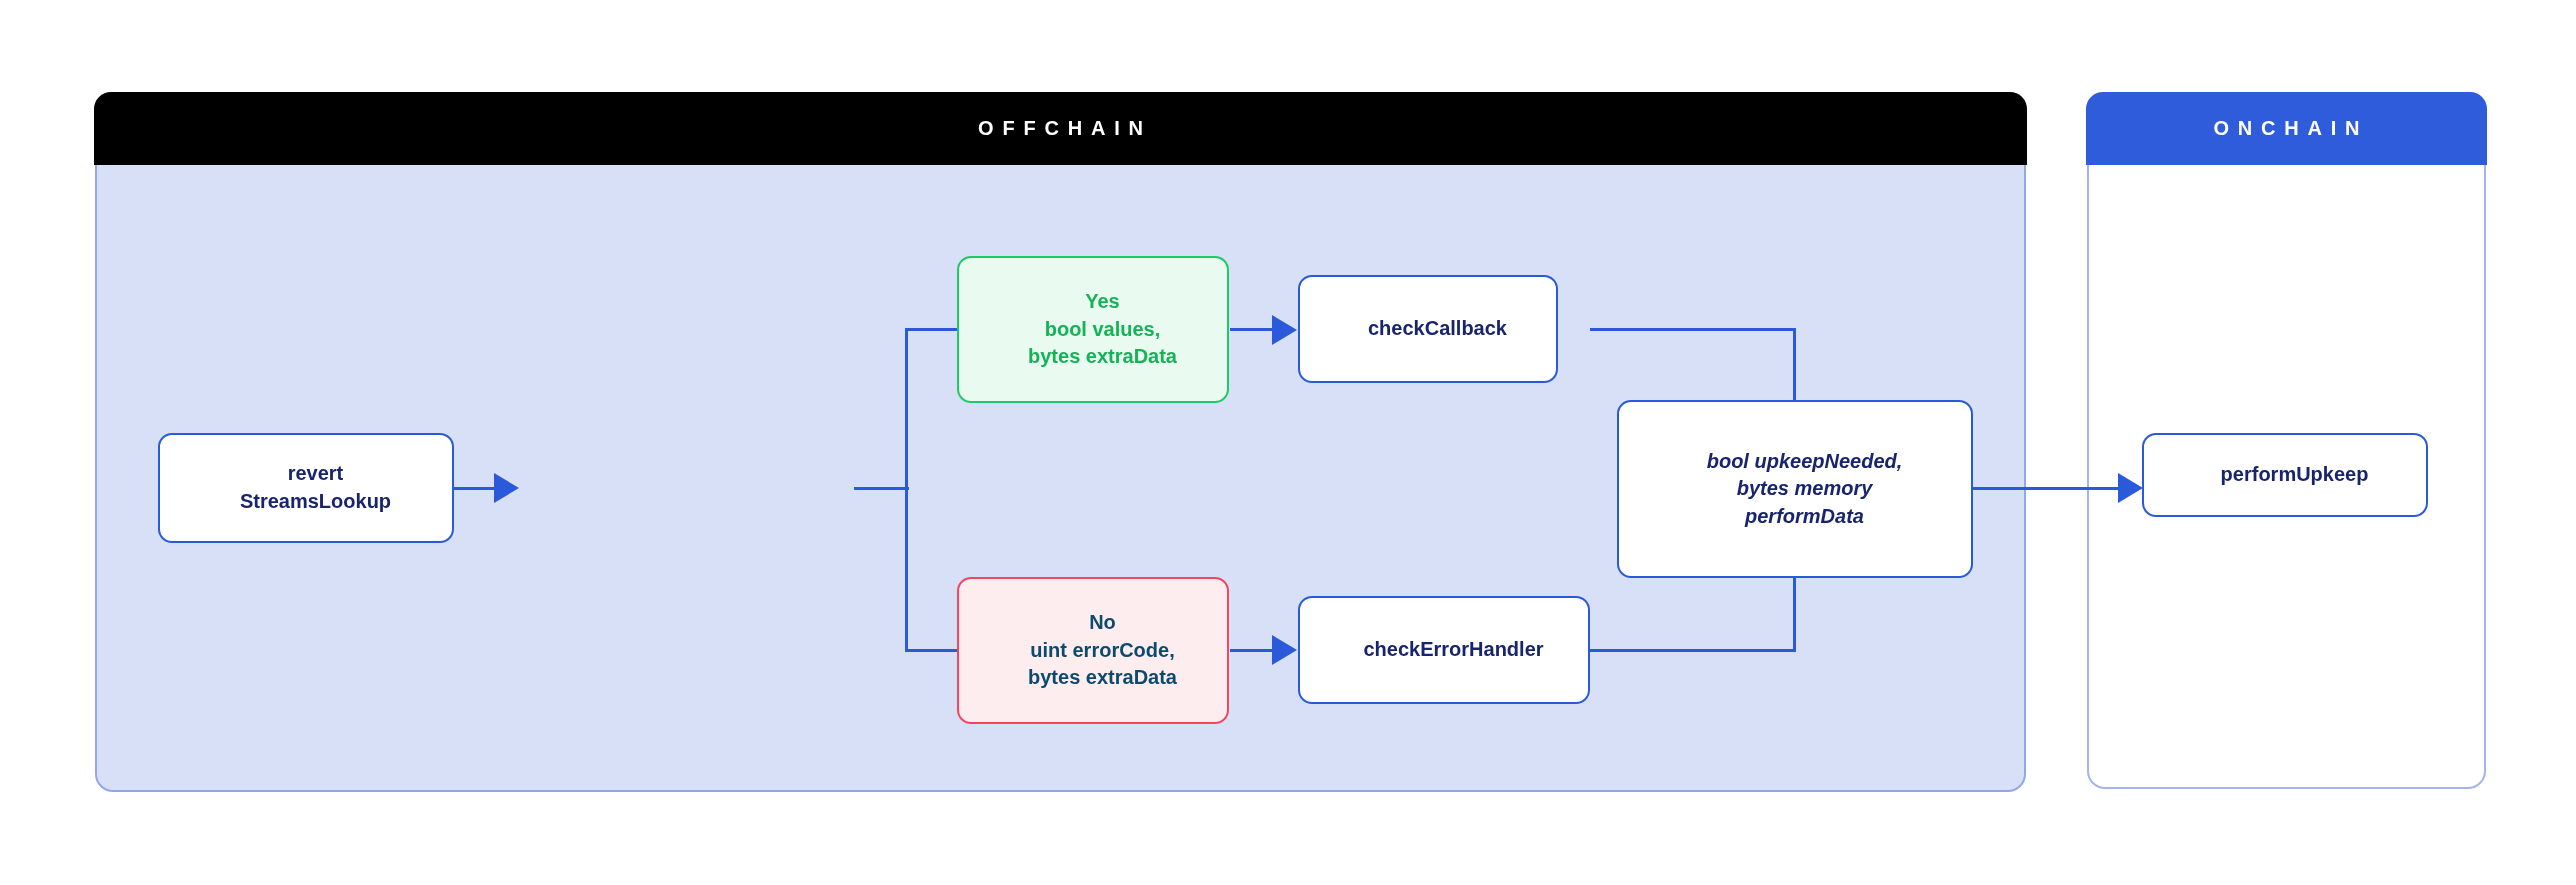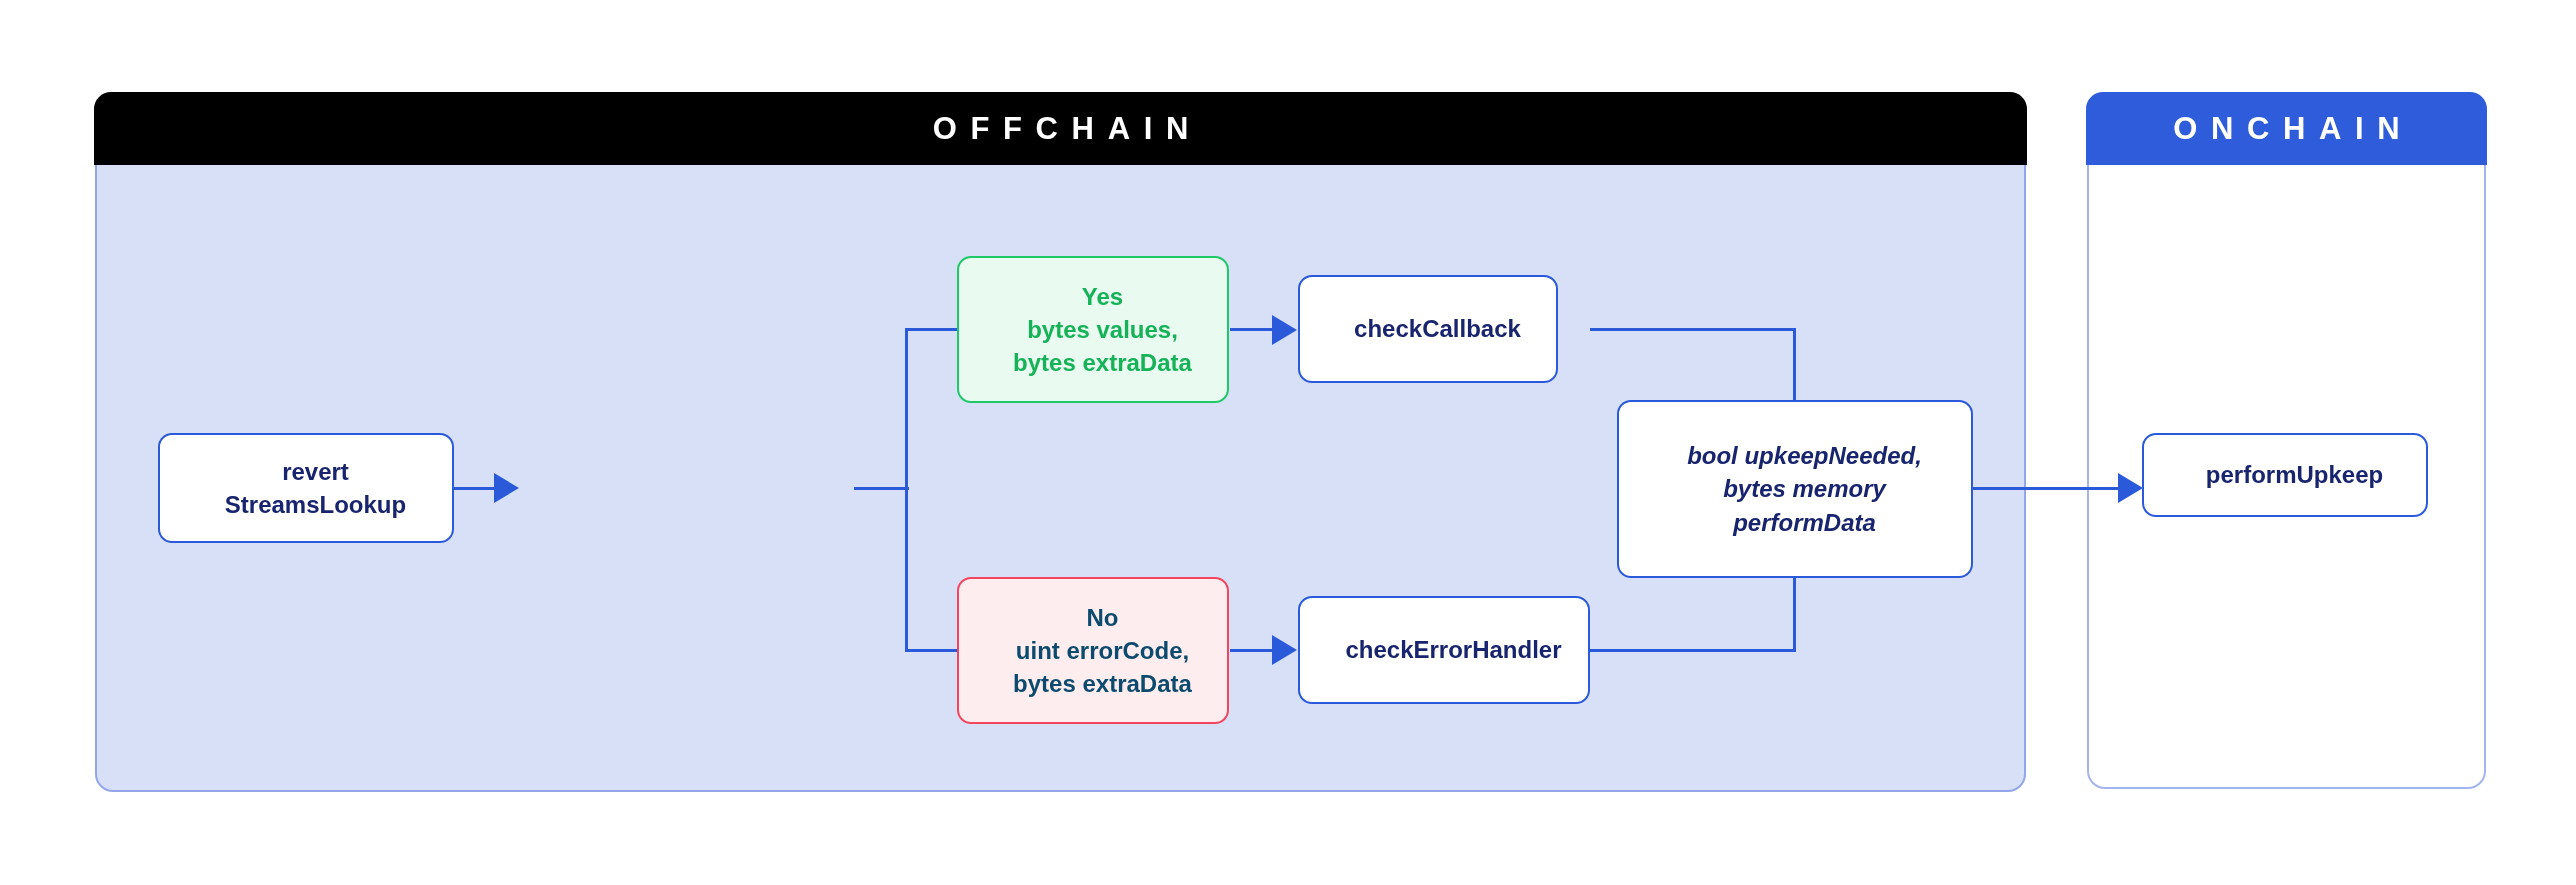--- a/index.html
+++ b/index.html
@@ -18,32 +18,32 @@
   .panel-onchain{
     left:2087px; top:93px; width:399px; height:696px;
     background:#FFFFFF; border:2.7px solid #A5B4EE;
   }
   .panel-header{
     position:absolute; left:-2.7px; top:-2.7px; right:-2.7px; height:73px;
     border-radius:17px 17px 0 0;
     display:flex; align-items:center; justify-content:center;
   }
   .panel-header span{
-    color:#FFFFFF; font-size:31px; font-weight:bold;
+    color:#FFFFFF; font-size:20px; font-weight:bold;
     letter-spacing:0.44em; text-indent:0.44em;
   }
   .panel-offchain .panel-header{ background:#000000; }
   .panel-onchain  .panel-header{ background:#2E5CDB; }
 
   
   .node{
     position:absolute; box-sizing:border-box; z-index:10;
     background:#FFFFFF; border:2.7px solid #2A5ADA; border-radius:14px;
     display:flex; flex-direction:column; align-items:center; justify-content:center;
-    text-align:center; color:#18246D; font-weight:bold; font-size:24px; line-height:1.38;padding-left:19px;
+    text-align:center; color:#18246D; font-weight:bold; font-size:20px; line-height:1.38;padding-left:19px;
   }
   .node span{ display:block; }
   .node-pill{ border-radius:106px; }
   .node-yes{ background:#E9FAF1; border-color:#1EC967; color:#15B257; }
   .node-no { background:#FDEDEF; border-color:#F4455F; color:#0c4a6e; }
 
   .node-revert        { left:158px;  top:433px;  width:296px; height:110px;text-align:center; }
   .node-decision      { left:518px;  top:433px;  width:335px; height:110px; }
   .node-yes           { left:957px; top:256px;  width:272px; height:147px; }
   .node-no            { left:957px; top:577px; width:272px; height:147px; }
@@ -103,21 +103,21 @@
   <div class="arrow-right" style="left:2118px; top:473px;"></div>
 
   <div class="node node-revert">
     <span>revert</span>
     <span>StreamsLookup</span>
   </div>
 
 
   <div class="node node-yes">
     <span>Yes</span>
-    <span>bytes values,</span>
+    <span>bool values,</span>
     <span>bytes extraData</span>
   </div>
 
   <div class="node node-no">
     <span>No</span>
     <span>uint errorCode,</span>
     <span>bytes extraData</span>
   </div>
 
   <div class="node node-checkcallback">

